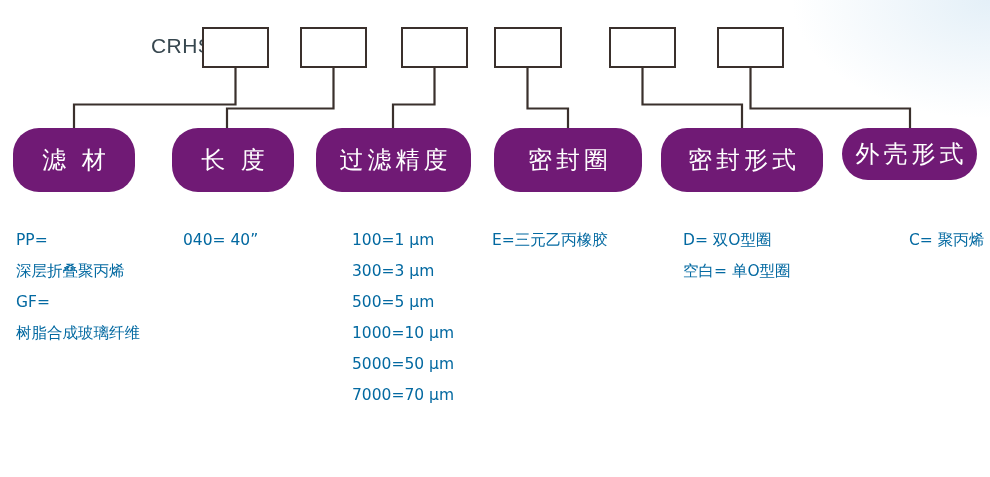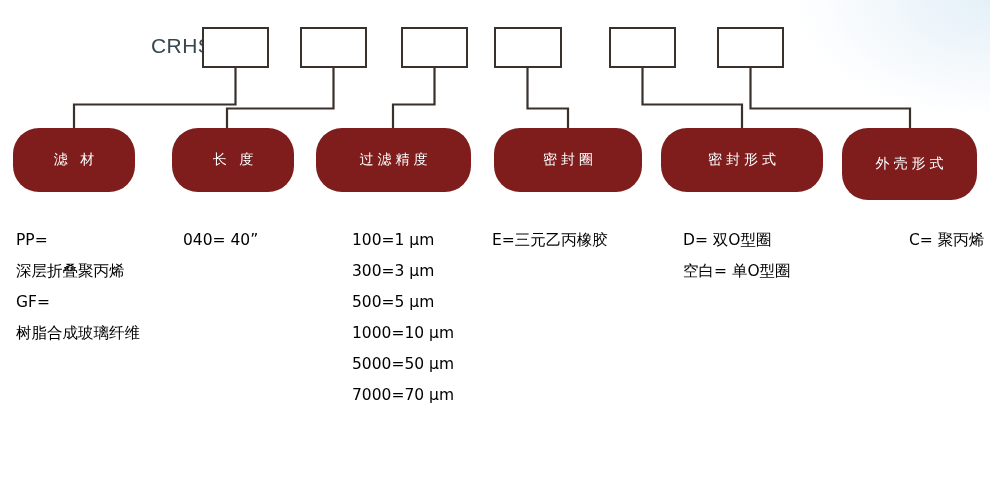--- a/index.html
+++ b/index.html
@@ -27,36 +27,36 @@
     white-space:nowrap;
   }
   .code-box{
     position:absolute;
     border:2.2px solid #3a302c;
     background:#ffffff;
     box-sizing:border-box;
   }
   .node{
     position:absolute;
-    background:#7f1d1d;
+    background:#701a75;
     border-radius:26px;
     color:#ffffff;
     display:flex;
     align-items:center;
     justify-content:center;
-    font-size:14px;
+    font-size:24px;
     letter-spacing:4px;
     text-indent:4px;
     box-sizing:border-box;
     font-family:"DejaVu Sans","Liberation Sans",sans-serif;
     font-weight:400;
   }
   .legend{
     position:absolute;
-    color:#000000;
+    color:#0369a1;
     font-size:15.5px;
     line-height:31px;
     white-space:nowrap;
     font-family:"DejaVu Sans","Liberation Sans",sans-serif;
   }
   .legend div{white-space:nowrap;}
 </style>
 </head>
 <body>
 
@@ -86,21 +86,21 @@
 <div class="code-box" style="left:401px;top:27px;width:67px;height:41px;"></div>
 <div class="code-box" style="left:494px;top:27px;width:68px;height:41px;"></div>
 <div class="code-box" style="left:609px;top:27px;width:67px;height:41px;"></div>
 <div class="code-box" style="left:717px;top:27px;width:67px;height:41px;"></div>
 
 <div class="node" style="left:13px;top:128px;width:122px;height:64px;">滤 材</div>
 <div class="node" style="left:172px;top:128px;width:122px;height:64px;">长 度</div>
 <div class="node" style="left:316px;top:128px;width:155px;height:64px;">过滤精度</div>
 <div class="node" style="left:494px;top:128px;width:148px;height:64px;text-align:center;">密封圈</div>
 <div class="node" style="left:661px;top:128px;width:162px;height:64px;">密封形式</div>
-<div class="node" style="left:842px;top:128px;width:135px;height:72px;">外壳形式</div>
+<div class="node" style="left:842px;top:128px;width:135px;height:52px;">外壳形式</div>
 
 <div class="legend" style="left:16px;top:225px;">
   <div>PP=</div>
   <div>深层折叠聚丙烯</div>
   <div>GF=</div>
   <div>树脂合成玻璃纤维</div>
 </div>
 
 <div class="legend" style="left:183px;top:225px;">
   <div>040= 40”</div>

